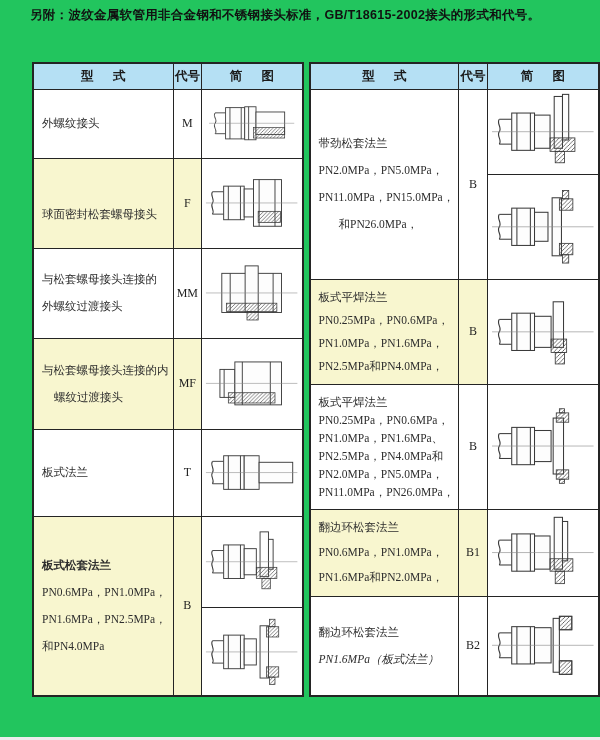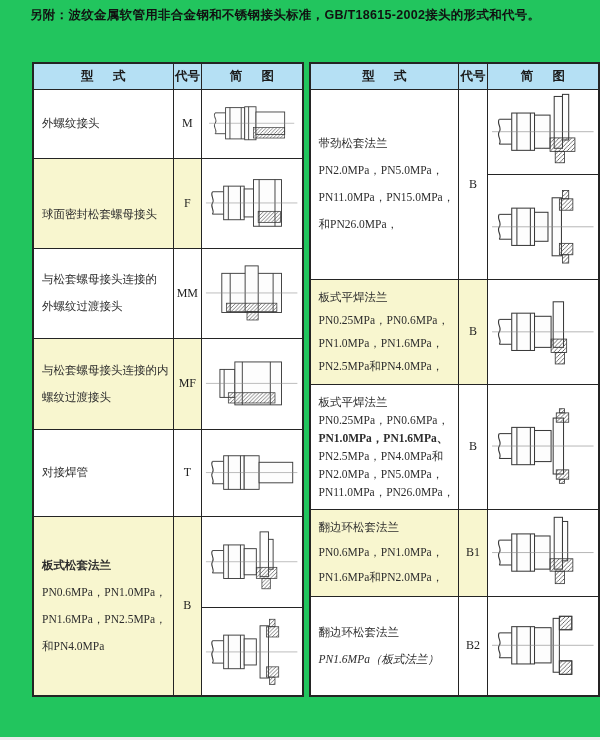--- a/index.html
+++ b/index.html
@@ -130,42 +130,42 @@
                     <rect x="45" y="56" width="12" height="9" class="h"></rect>
                     <line x1="1" y1="36" x2="99" y2="36" class="c"></line>
                   </svg>
                 </div>
               </div>
             </td>
           </tr>
           <tr style="height: 91px;">
             <td class="type-cell hl">
               <div class="tline" style="line-height: 27px;">与松套螺母接头连接的内</div>
-              <div class="tline" style="line-height: 27px;">螺纹过渡接头</div>
+              <div class="tline" style="line-height: 27px; margin-left: 12px;">螺纹过渡接头</div>
             </td>
             <td class="code-cell hl">MF</td>
             <td class="sketch-cell" style="height: 91px;">
               <div class="panes">
                 <div class="pane">
                   <svg viewBox="0 0 100 72" preserveAspectRatio="xMidYMid meet" class="diag">
                     <rect x="16" y="21" width="16" height="30" class="o"></rect>
                     <line x1="20.5" y1="21" x2="20.5" y2="51" class="o"></line>
                     <rect x="32" y="13" width="50" height="46" class="o"></rect>
                     <line x1="40" y1="13" x2="40" y2="59" class="o"></line>
                     <line x1="70" y1="13" x2="70" y2="59" class="o"></line>
                     <rect x="25" y="46" width="50" height="11" class="h"></rect>
                     <line x1="1" y1="36" x2="99" y2="36" class="c"></line>
                   </svg>
                 </div>
               </div>
             </td>
           </tr>
           <tr style="height: 87px;">
             <td class="type-cell">
-              <div class="tline" style="line-height: 27px;">对接焊管</div>
+              <div class="tline" style="line-height: 27px;">板式法兰</div>
             </td>
             <td class="code-cell">T</td>
             <td class="sketch-cell" style="height: 87px;">
               <div class="panes">
                 <div class="pane">
                   <svg viewBox="0 0 100 72" preserveAspectRatio="xMidYMid meet" class="diag">
                     <path d="M8,24 c-3,4 3,8 0,12 c-3,4 3,8 0,12" class="o"></path>
                     <line x1="8" y1="24" x2="20" y2="24" class="o"></line>
                     <line x1="8" y1="48" x2="20" y2="48" class="o"></line>
                     <rect x="20" y="18" width="22" height="36" class="o"></rect>
@@ -240,21 +240,21 @@
           <th>代号</th>
           <th>简 图</th>
         </tr>
       </thead>
       <tbody id="right-body">
           <tr style="height: 190px;">
             <td class="type-cell">
               <div class="tline" style="line-height: 27px;">带劲松套法兰</div>
               <div class="tline" style="line-height: 27px;">PN2.0MPa，PN5.0MPa，</div>
               <div class="tline" style="line-height: 27px;">PN11.0MPa，PN15.0MPa，</div>
-              <div class="tline" style="line-height: 27px;">和PN26.0MPa，</div>
+              <div class="tline" style="line-height: 27px; margin-left: 20px;">和PN26.0MPa，</div>
             </td>
             <td class="code-cell">B</td>
             <td class="sketch-cell" style="height: 190px;">
               <div class="panes">
                 <div class="pane" style="flex-grow: 85;">
                   <svg viewBox="0 0 100 72" preserveAspectRatio="xMidYMid meet" class="diag">
                     <path d="M8,24 c-3,4 3,8 0,12 c-3,4 3,8 0,12" class="o"></path>
                     <line x1="8" y1="24" x2="20" y2="24" class="o"></line>
                     <line x1="8" y1="48" x2="20" y2="48" class="o"></line>
                     <rect x="20" y="18" width="22" height="36" class="o"></rect>
@@ -313,21 +313,21 @@
                     <line x1="1" y1="36" x2="99" y2="36" class="c"></line>
                   </svg>
                 </div>
               </div>
             </td>
           </tr>
           <tr style="height: 125px;">
             <td class="type-cell">
               <div class="tline" style="line-height: 18px;">板式平焊法兰</div>
               <div class="tline" style="line-height: 18px;">PN0.25MPa，PN0.6MPa，</div>
-              <div class="tline" style="line-height: 18px; font-weight: bold;">PN1.0MPa，PN1.6MPa、</div>
+              <div class="tline" style="line-height: 18px;">PN1.0MPa，PN1.6MPa、</div>
               <div class="tline" style="line-height: 18px;">PN2.5MPa，PN4.0MPa和</div>
               <div class="tline" style="line-height: 18px;">PN2.0MPa，PN5.0MPa，</div>
               <div class="tline" style="line-height: 18px;">PN11.0MPa，PN26.0MPa，</div>
             </td>
             <td class="code-cell">B</td>
             <td class="sketch-cell" style="height: 125px;">
               <div class="panes">
                 <div class="pane">
                   <svg viewBox="0 0 100 72" preserveAspectRatio="xMidYMid meet" class="diag">
                     <path d="M8,24 c-3,4 3,8 0,12 c-3,4 3,8 0,12" class="o"></path>

